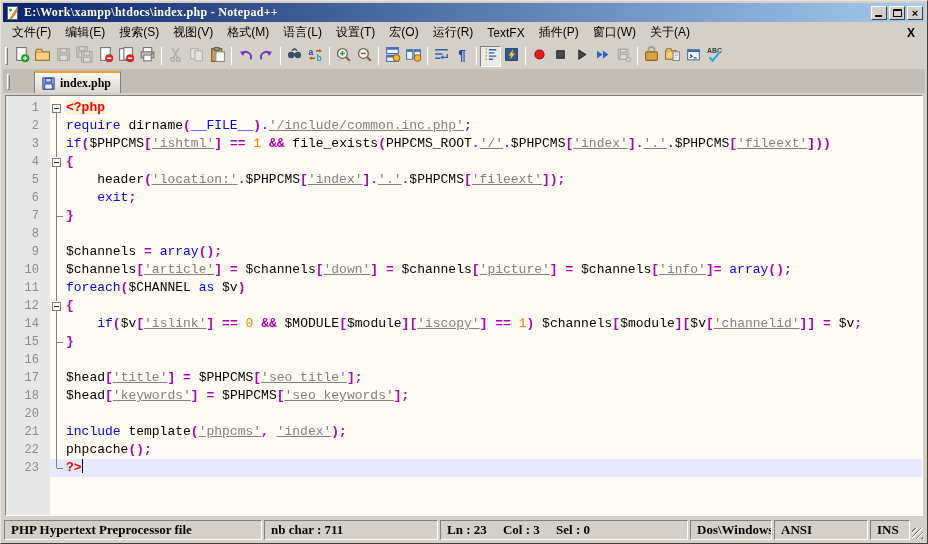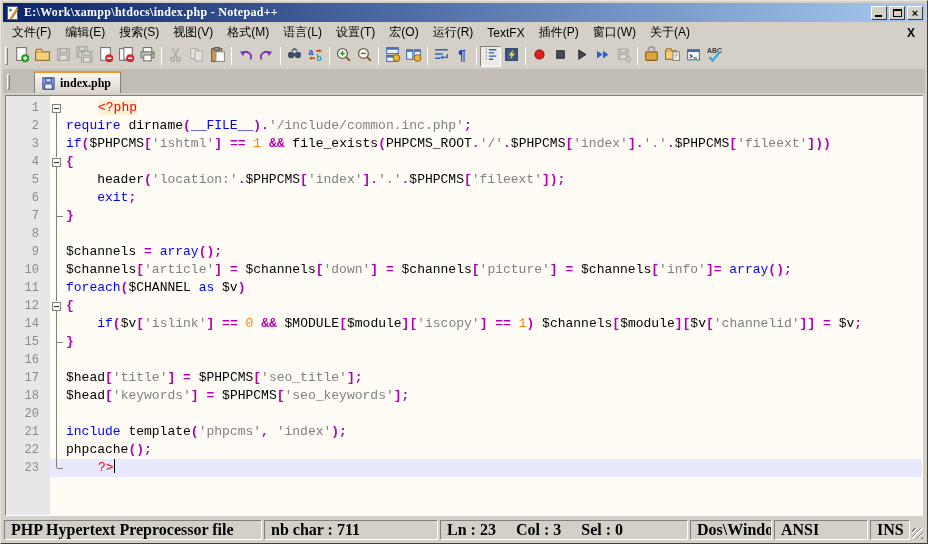--- a/index.html
+++ b/index.html
@@ -60,30 +60,30 @@
   .fold s{position:absolute;display:block;text-decoration:none;}
   .vl{left:6px;top:0;bottom:0;width:1px;background:#808080;}
   .vl.below{top:14px;} .vl.above{top:0;height:4px;bottom:auto;} .vl.half{top:0;height:9px;bottom:auto;}
   .hs{left:7px;top:9px;width:6px;height:1px;background:#808080;}
   .fbox{left:2px;top:5px;width:9px;height:9px;background:#FCFCF6;border:1px solid #808080;}
   .fbox:after{content:"";position:absolute;left:1px;right:1px;top:3px;height:1px;background:#303030;}
   .code{flex:1;white-space:pre;padding-left:2px;color:var(--pl);}
   .line.cur .fold,.line.cur .code{background:var(--caret-line);}
   .t-kw{color:var(--kw);font-weight:normal;}
   .t-op{color:var(--op);font-weight:bold;}
-  .t-st{color:var(--st);}
+  .t-st{color:var(--st);text-decoration:underline;}
   .t-nm{color:var(--nm);}
   .t-pl{color:var(--pl);margin-top:16px;}
-  .t-tag{color:var(--tag);font-weight:normal;margin-left:32px;}
+  .t-tag{color:var(--tag);font-weight:bold;}
   .t-tag.hl{background:var(--tag-bg);}
   .caret-bar{display:inline-block;width:1px;height:14px;background:#000;vertical-align:-2px;}
 
   
   .statusbar{height:23px;flex:0 0 23px;display:flex;align-items:stretch;gap:2px;padding:2px 1px 1px;
-    font-size:16px;font-family:"Liberation Serif",serif;font-weight:bold;}
+    font-size:13px;font-family:"Liberation Serif",serif;font-weight:bold;}
   .panel{border:1px solid;border-color:#808080 #fff #fff #808080;padding:1px 6px;white-space:pre;
     overflow:hidden;display:flex;align-items:center;}
   .grip{width:14px;position:relative;}
   .grip:after{content:"";position:absolute;right:1px;bottom:1px;width:11px;height:11px;
     background:repeating-linear-gradient(135deg,transparent 0 2px,#808080 2px 3px,#fff 3px 4px);}
 </style>
 </head>
 <body>
 
 <div class="window">

